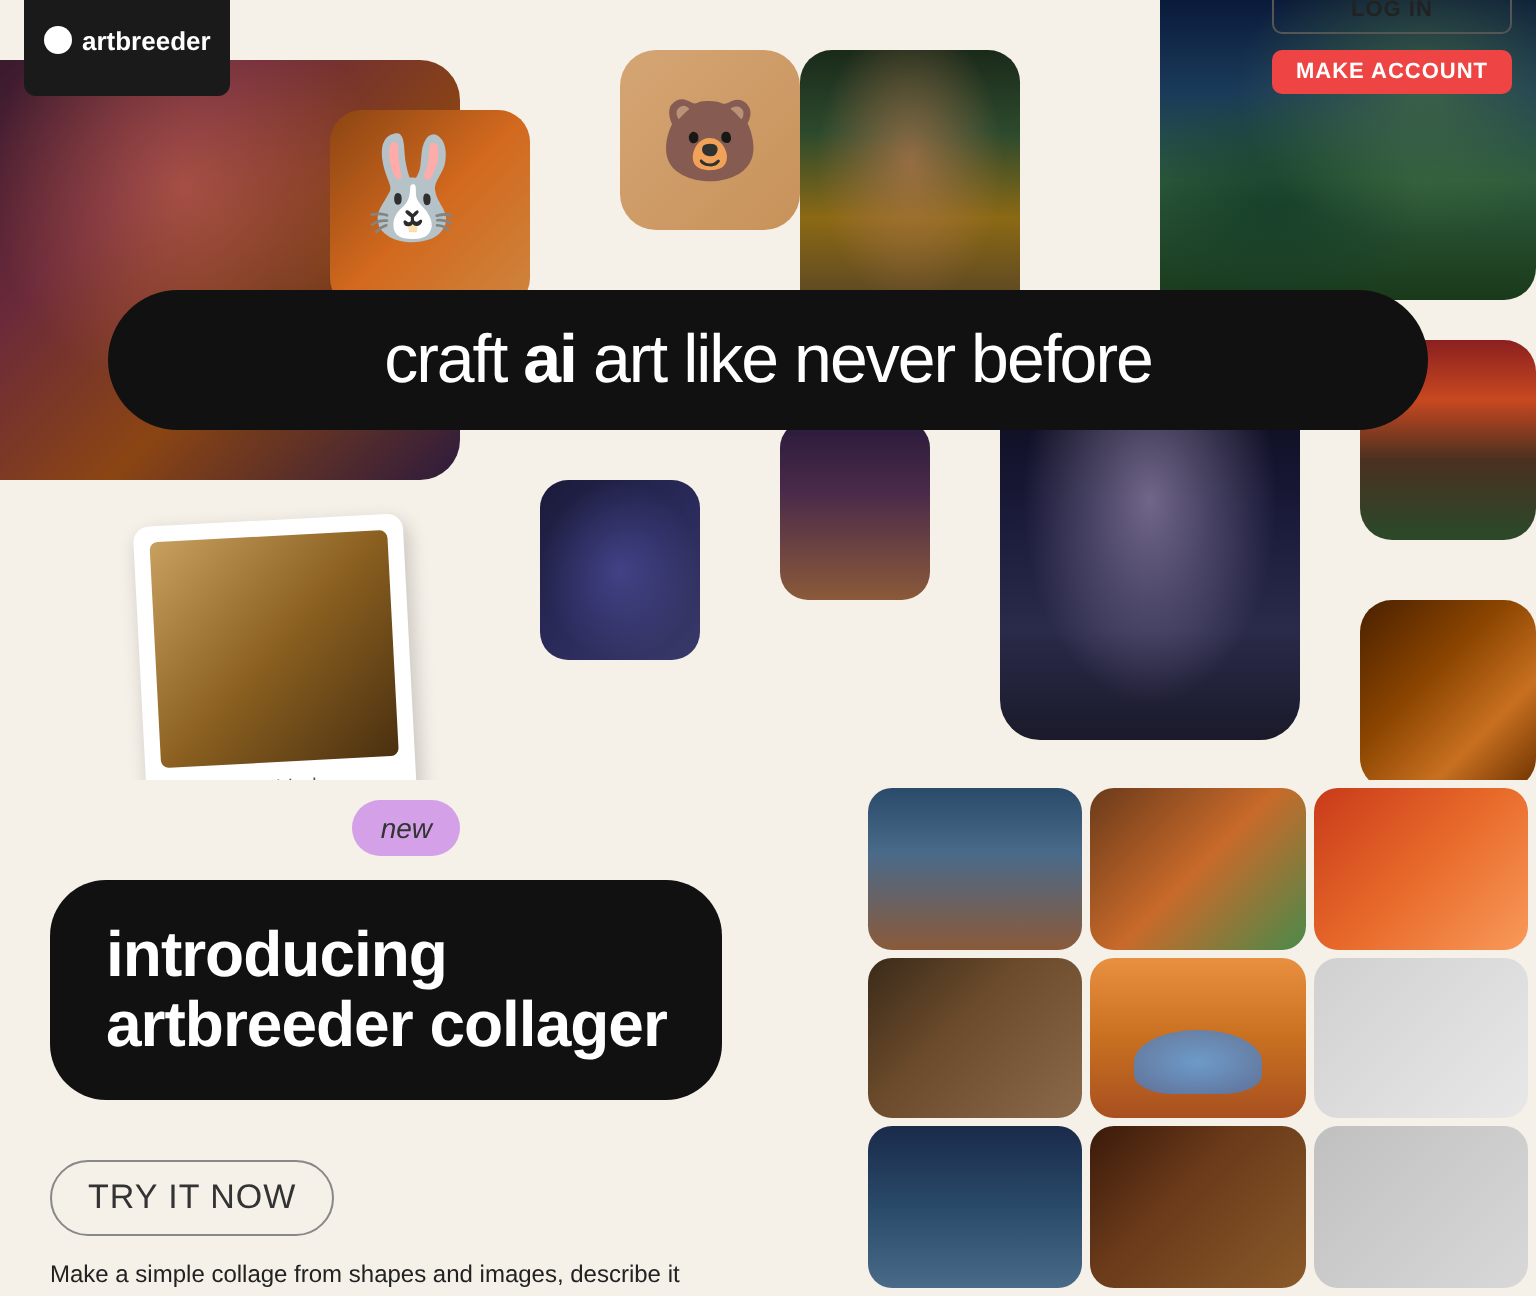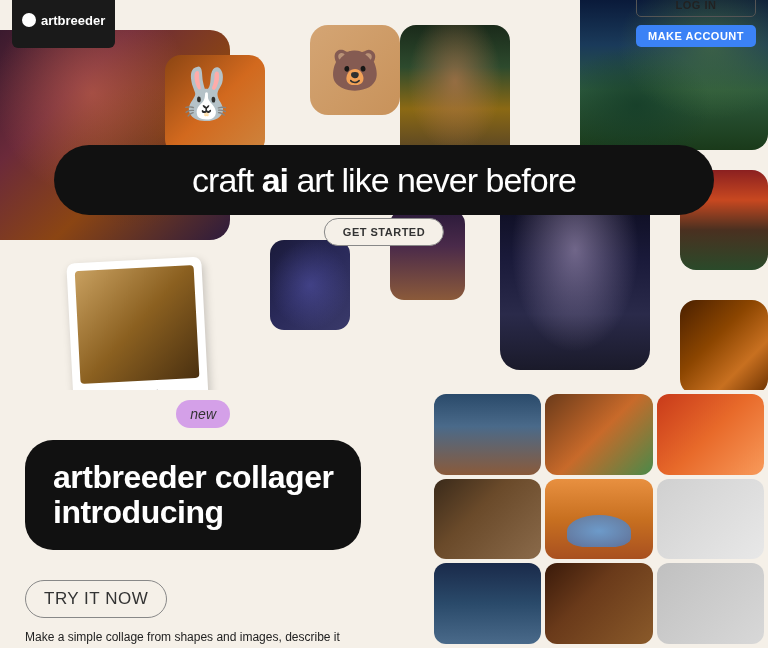--- a/index.html
+++ b/index.html
@@ -39,21 +39,21 @@
       background: #fff;
       border-radius: 50%;
       display: inline-block;
     }
     .nav-buttons {
       display: flex;
       gap: 8px;
       flex-direction: column;
     }
     .nav-btn {
-      background: #3b82f6;
+      background: #ef4444;
       color: #fff;
       border: none;
       padding: 5px 12px;
       border-radius: 5px;
       font-size: 11px;
       font-weight: bold;
       cursor: pointer;
       letter-spacing: 0.5px;
     }
     .nav-btn.outline {
@@ -419,21 +419,20 @@
   <div class="img-block img-portrait"></div>
   <div class="img-block img-forest"></div>
   <div class="img-block img-forest2"></div>
 
   <div class="headline-pill">
     <span class="headline-text">
       <span>craft </span><span class="bold">ai</span><span> art like never before</span>
     </span>
   </div>
 
-  <button class="get-started-btn">GET STARTED</button>
 
   <div class="img-block img-storm"></div>
 
   <div class="img-polaroid img-block">
     <div class="img-polaroid-inner"></div>
     <div class="img-polaroid-label">Paddad</div>
   </div>
 
   <div class="img-block img-woman"></div>
   <div class="img-block img-elf"></div>
@@ -441,22 +440,22 @@
 
 </div>
 
 <div class="bottom-section">
   <div class="collager-intro">
 
     <div class="new-badge">new</div>
 
     <div class="collager-title-pill">
       <div class="collager-title">
+        <div>introducing</div>
         <div>artbreeder collager</div>
-        <div>introducing</div>
       </div>
     </div>
 
     <div>
       <button class="try-btn">TRY IT NOW</button>
     </div>
 
     <p class="collager-desc">Make a simple collage from shapes and images, describe it with a prompt, and watch as Artbreeder brings it to life. Share your images with the Artbreeder community and remix images from other creators. Backed by the powerful new Stable Diffusion model, Collager</p>
 
   </div>

